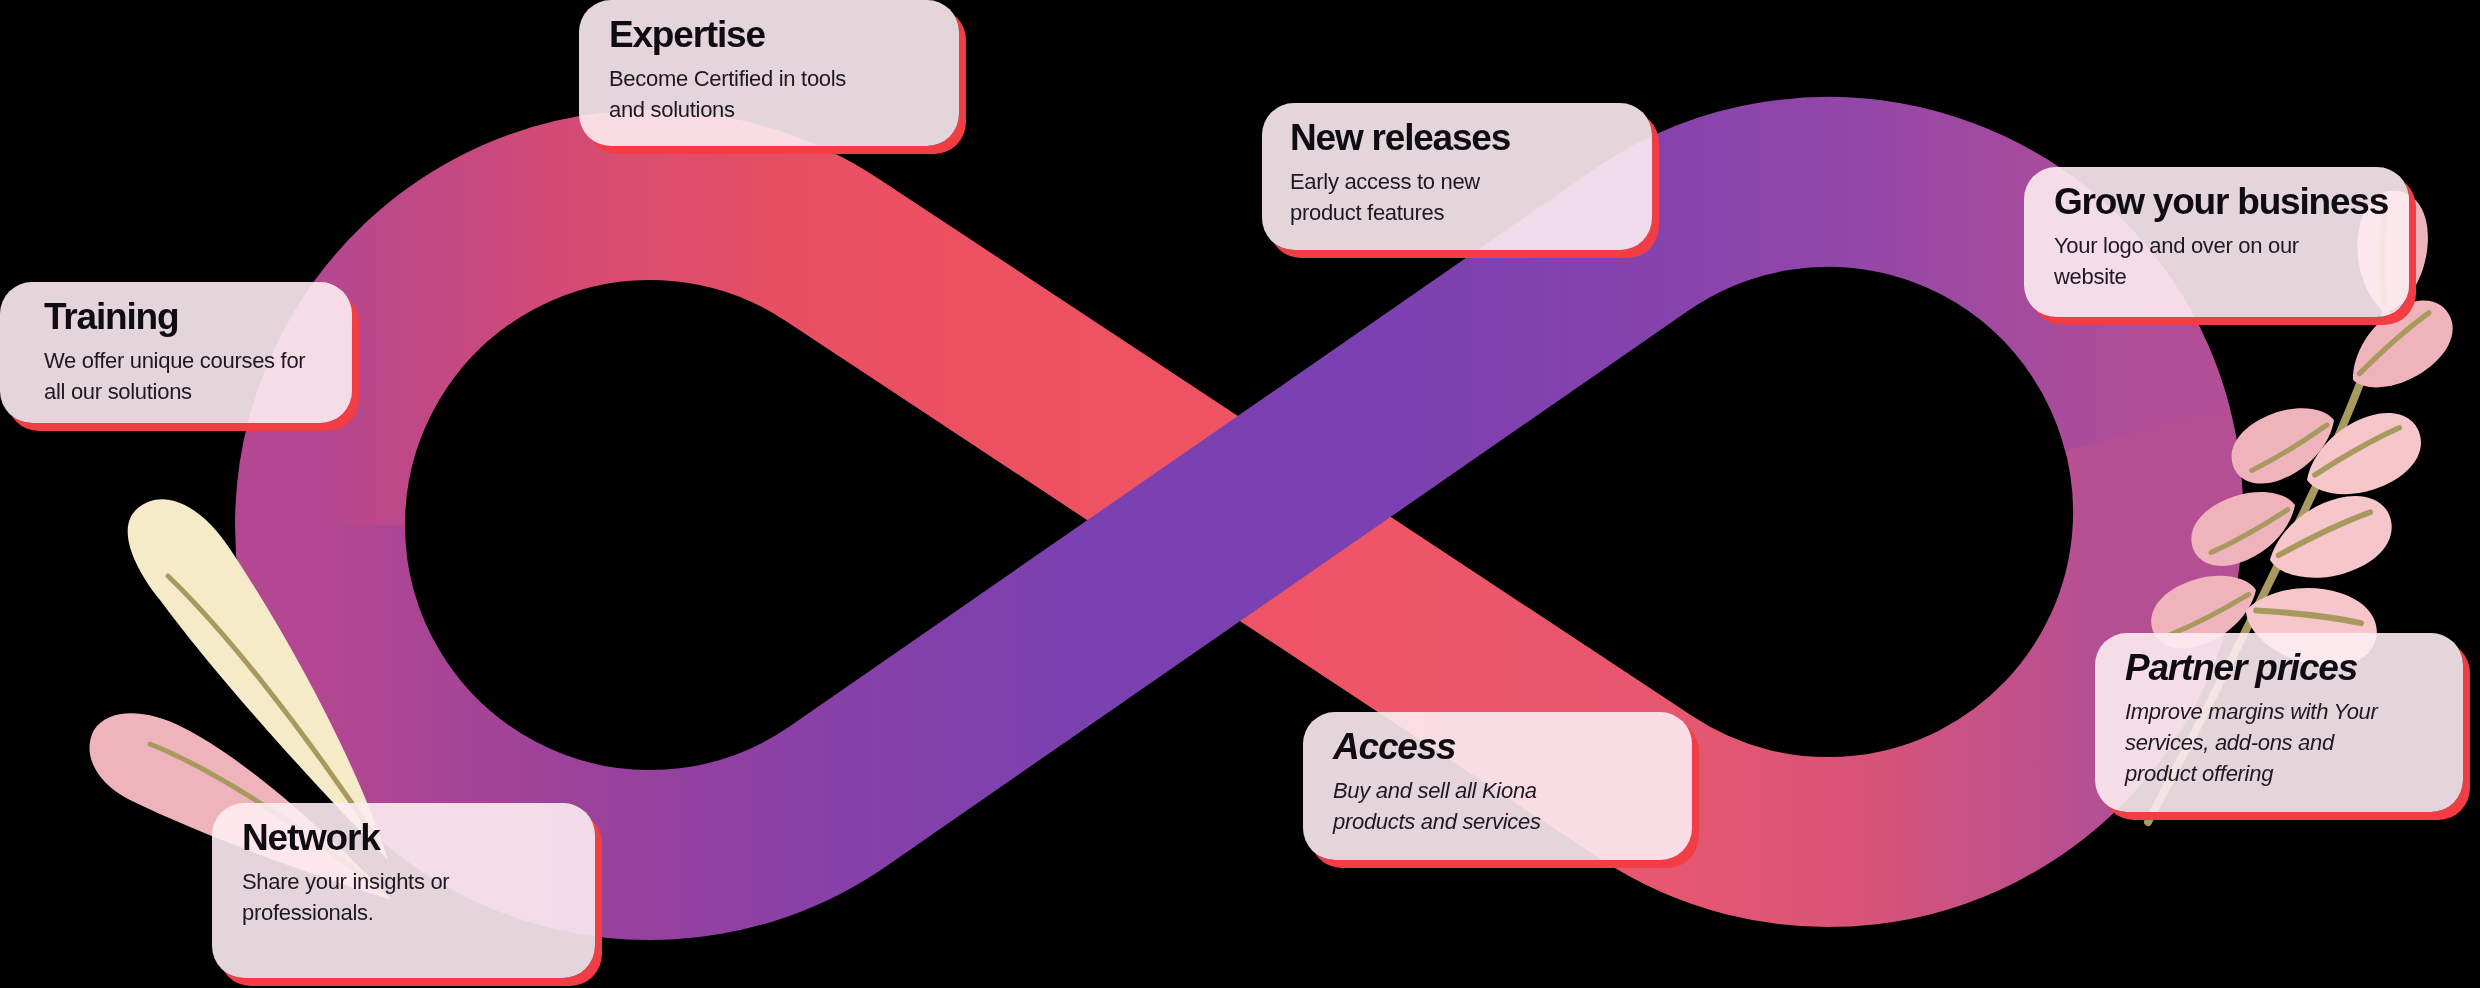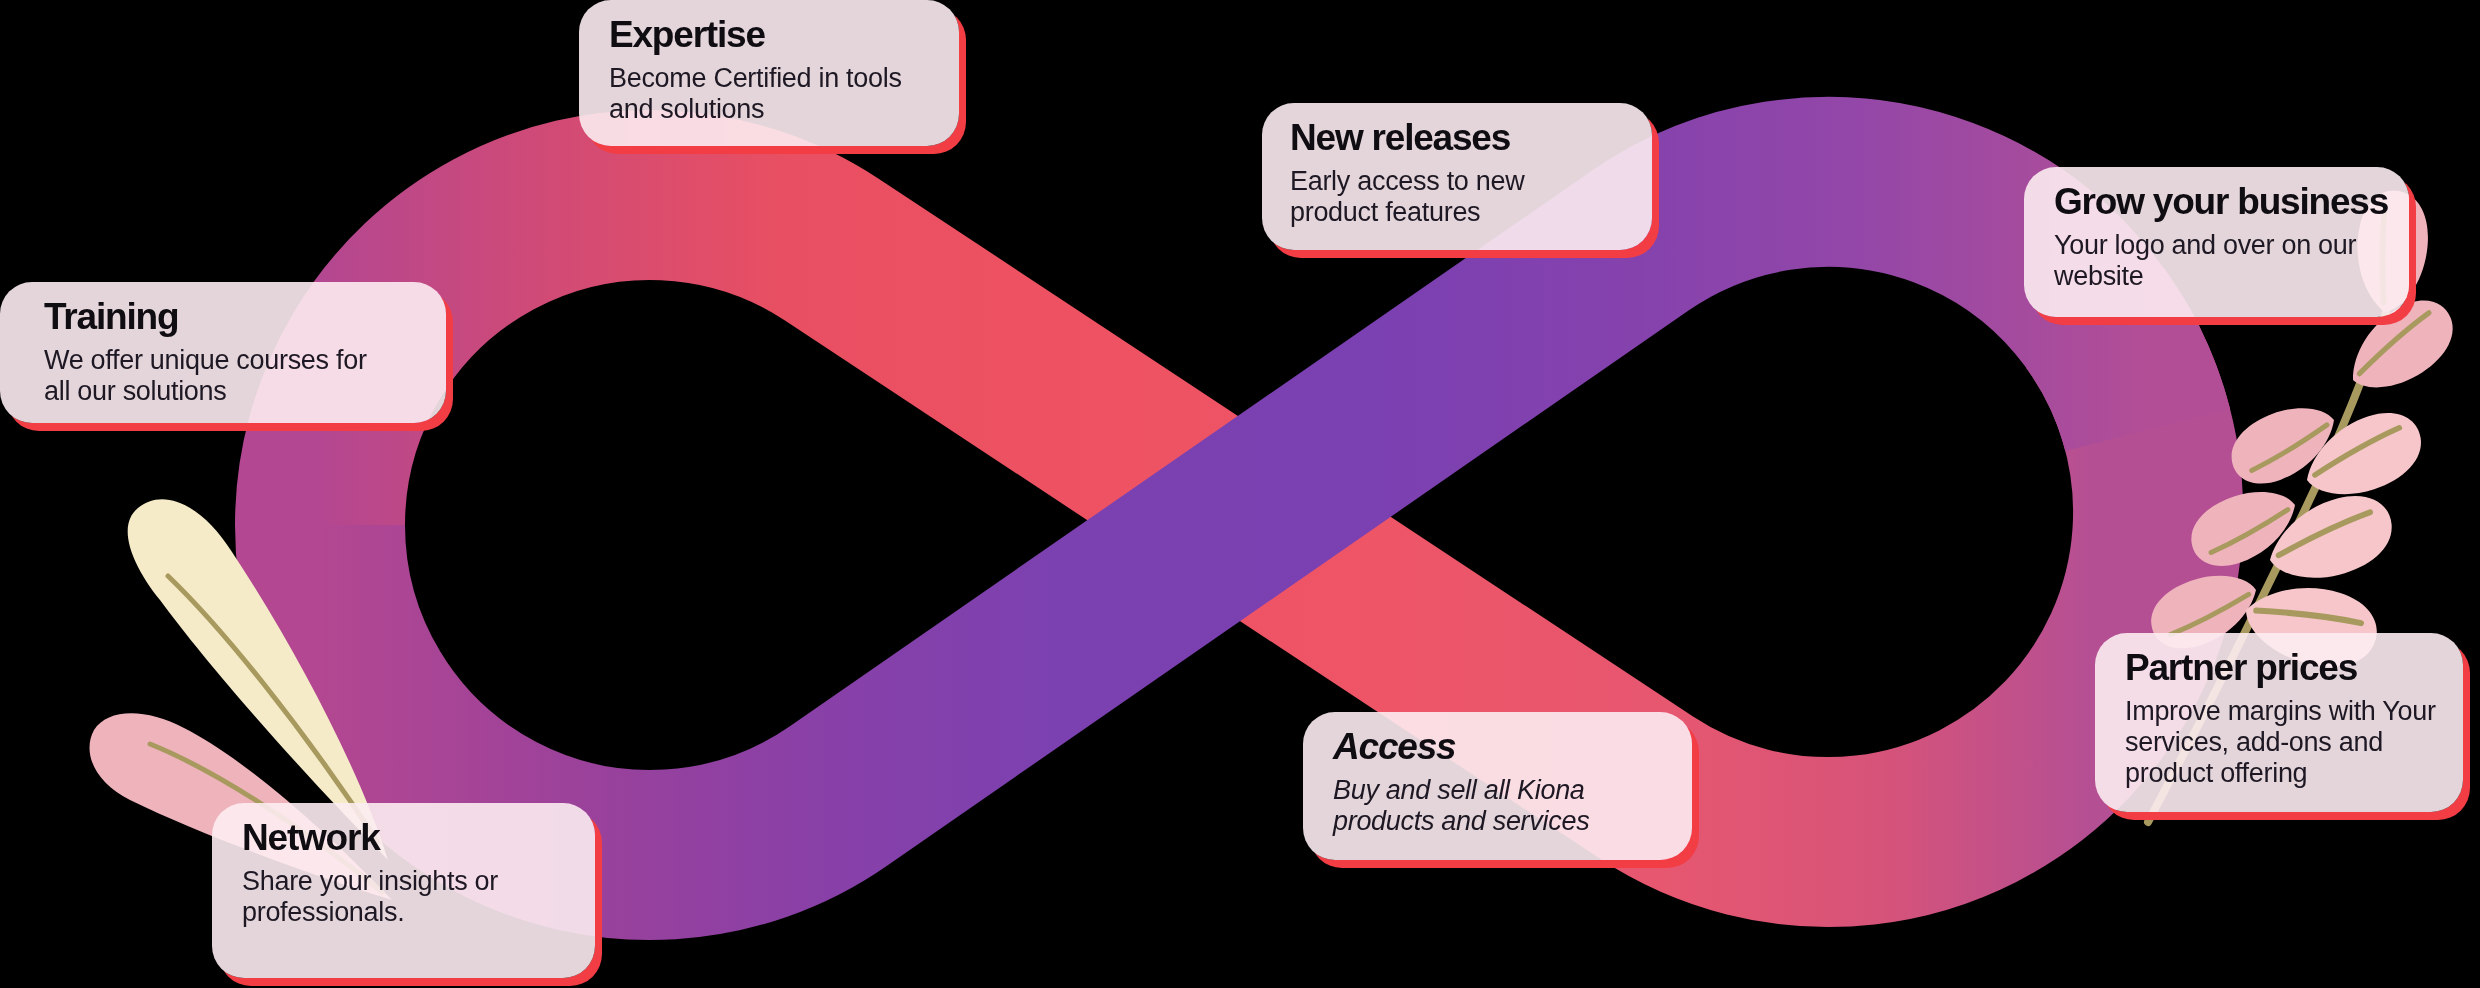--- a/index.html
+++ b/index.html
@@ -14,21 +14,21 @@
     background:var(--card_bg_rgba,rgba(252,236,241,0.9));
     border-radius:32px;
     box-shadow:7px 8px 0 0 var(--card_edge,#f23d45);
     padding:14px 10px 0 30px;
   }
   .card-title{
     font-size:37px;font-weight:800;letter-spacing:-1.2px;
     color:var(--title_text,#0f0c12);white-space:nowrap;margin-bottom:7px;
   }
   .card-line{
-    font-size:27px;line-height:31px;letter-spacing:-0.3px;
+    font-size:22px;line-height:31px;letter-spacing:-0.3px;
     color:var(--body_text,#1d1823);white-space:nowrap;
   }
 </style>
 </head>
 <body>
 
 <div class="stage">
 
   <svg width="2480" height="988" viewBox="0 0 2480 988">
     <defs>
@@ -76,21 +76,21 @@
       <use href="#leafG" transform="translate(2353,380) rotate(-24) scale(1.05)" style="color:var(--leaf_pink)"></use>
       <use href="#leafG" transform="translate(2334,420) rotate(166)" style="color:var(--leaf_pink)"></use>
       <use href="#leafG" transform="translate(2307,480) rotate(-12) scale(1.1)" style="color:var(--leaf_pink_light)"></use>
       <use href="#leafG" transform="translate(2295,505) rotate(168)" style="color:var(--leaf_pink)"></use>
       <use href="#leafG" transform="translate(2270,560) rotate(-8) scale(1.15)" style="color:var(--leaf_pink_light)"></use>
       <use href="#leafG" transform="translate(2256,590) rotate(170)" style="color:var(--leaf_pink)"></use>
       <use href="#leafG" transform="translate(2246,610) rotate(24) scale(1.2)" style="color:var(--leaf_pink_light)"></use>
     </g>
   </svg>
 
-  <div class="card" style="left:0px;top:282px;width:446px;height:141px;padding-left:44px;">
+  <div class="card" style="left:0px;top:282px;width:352px;height:141px;padding-left:44px;">
     <div class="card-title">Training</div>
     <div class="card-line">We offer unique courses for</div>
     <div class="card-line">all our solutions</div>
   </div>
 
   <div class="card" style="left:579px;top:0px;width:380px;height:146px;">
     <div class="card-title">Expertise</div>
     <div class="card-line">Become Certified in tools</div>
     <div class="card-line">and solutions</div>
   </div>
@@ -112,20 +112,20 @@
     <div class="card-line">Buy and sell all Kiona</div>
     <div class="card-line">products and services</div>
   </div>
 
   <div class="card" style="left:1992px;top:167px;width:385px;height:150px;margin-left:32px;">
     <div class="card-title">Grow your business</div>
     <div class="card-line">Your logo and over on our</div>
     <div class="card-line">website</div>
   </div>
 
-  <div class="card" style="left:2095px;top:633px;width:368px;height:179px;">
+  <div class="card" style="left:2095px;top:633px;width:368px;height:179px;font-style:italic;">
     <div class="card-title">Partner prices</div>
     <div class="card-line">Improve margins with Your</div>
     <div class="card-line">services, add-ons and</div>
     <div class="card-line">product offering</div>
   </div>
 
 </div>
 
 </body></html>

